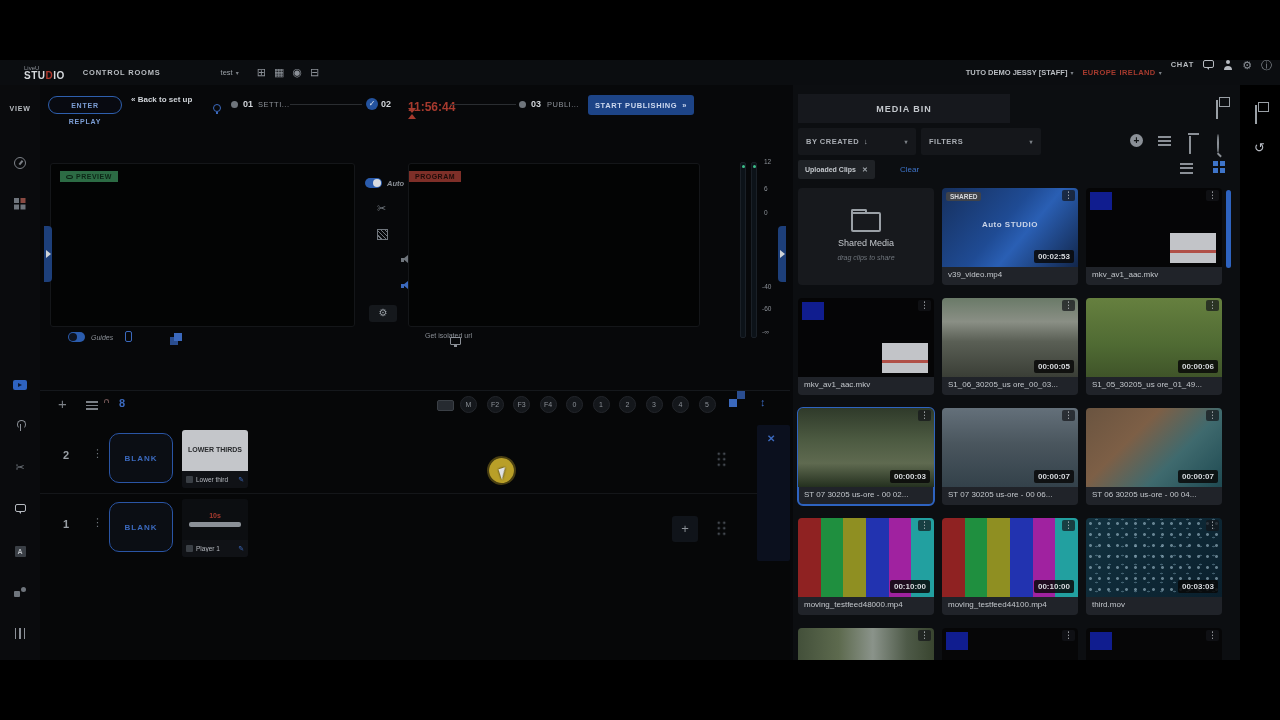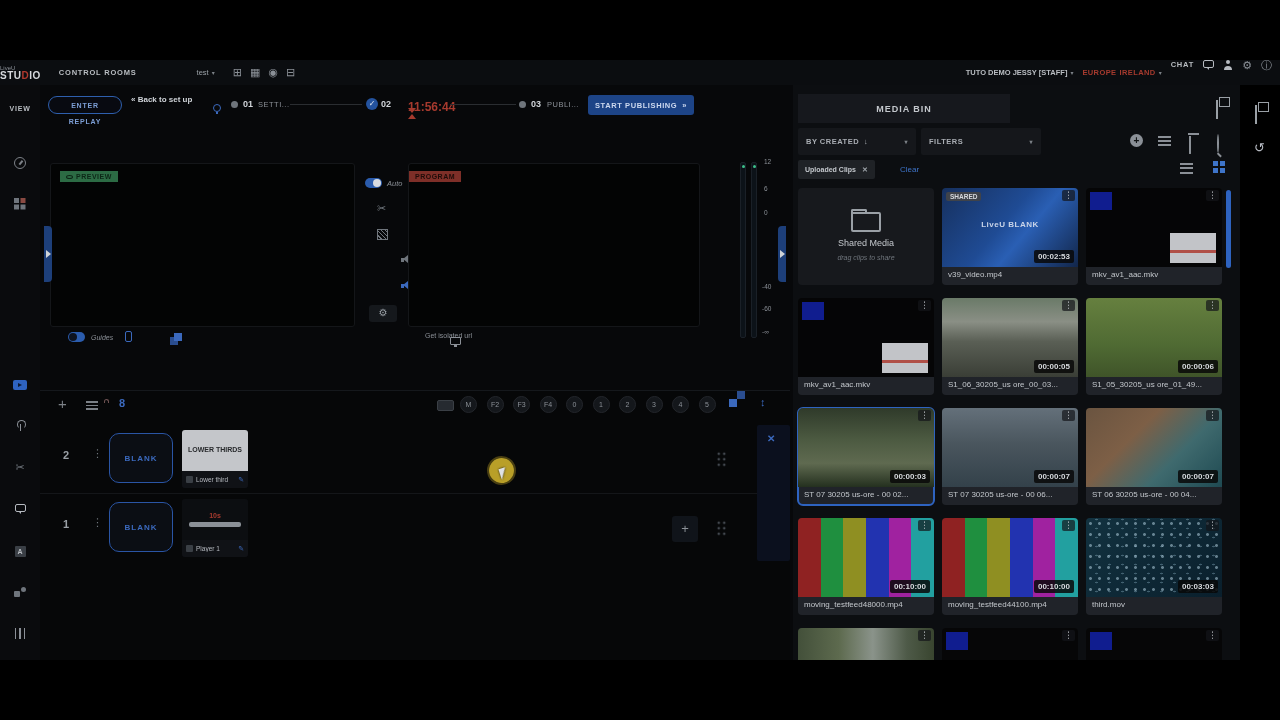--- a/index.html
+++ b/index.html
@@ -4,21 +4,21 @@
 <style>
   *{box-sizing:border-box}
   html,body{margin:0;padding:0}
   body{width:1280px;height:720px;background:#000;position:relative;overflow:hidden;
        font-family:"Liberation Sans",sans-serif;color:#9aa0a6}
   .abs{position:absolute}
   .app{position:absolute;left:0;top:60px;width:1280px;height:600px;background:#07080a}
 
   
   .topbar{position:absolute;left:0;top:0;width:1280px;height:25px;background:#0b0d10;display:flex;align-items:center}
-  .logo{display:flex;flex-direction:column;line-height:1;margin-left:0}
+  .logo{display:flex;flex-direction:column;line-height:1;margin-left:24px}
   .logo .l1{font-size:6px;color:#8b9097}
   .logo .l2{font-size:10px;font-weight:bold;color:#d6d9dd;letter-spacing:.5px}
   .logo .ld{color:#b0392e}
   .tb-txt{font-size:7.5px;letter-spacing:.8px;color:#b9bdc2;font-weight:bold}
   .tb-dd{font-size:7.5px;color:#9aa0a6;display:flex;gap:3px;align-items:center}
   .caret{font-size:6px;color:#7c8187}
   .tb-ic{font-size:11px;color:#8b9097;line-height:1}
   .right-cluster{position:absolute;right:8px;top:0;height:25px;display:flex;gap:9px}
   .red-txt{color:#a63a2e;font-weight:bold;font-size:7.5px;letter-spacing:.4px}
   
@@ -68,21 +68,21 @@
   .btn-primary{background:#1d4487;color:#cdd9ef;font-size:7.5px;font-weight:bold;letter-spacing:.6px;
      border:none;border-radius:3px;display:flex;align-items:center;justify-content:center;gap:5px}
   .monitor{position:absolute;background:#030404;border:1px solid #141619;border-radius:3px}
   .mon-label{position:absolute;font-size:7px;font-weight:bold;letter-spacing:.5px;padding:2px 6px;display:flex;gap:3px;align-items:center}
   .prev-label{left:9px;top:7px;background:#2c6b44;color:#0c2616}
   .prog-label{left:0;top:7px;background:#7e2f28;color:#1f0c09}
   .i-eye{display:inline-block;width:7px;height:4px;border:1px solid #0c2616;border-radius:50%}
   .toggle{width:17px;height:10px;border-radius:5px;background:#2b5cad;position:relative;display:inline-block}
   .toggle::after{content:"";position:absolute;right:1px;top:1px;width:8px;height:8px;border-radius:50%;background:#d8dce2}
   .toggle.knob-left::after{right:auto;left:1px;background:#0d1320}
-  .auto-lbl{font-size:7.5px;font-style:italic;font-weight:normal;color:#8b9097}
+  .auto-lbl{font-size:7.5px;font-style:italic;font-weight:bold;color:#8b9097}
   .i-trans{width:11px;height:11px;border:1px solid #6f757c;background:repeating-linear-gradient(45deg,transparent 0 2px,#6f757c 2px 3px)}
   .i-speaker{position:relative;width:10px;height:9px}
   .i-speaker::before{content:"";position:absolute;left:0;top:3px;width:3px;height:4px;background:#6f757c}
   .i-speaker::after{content:"";position:absolute;left:2px;top:0;border-top:4.5px solid transparent;border-bottom:4.5px solid transparent;border-right:5px solid #6f757c}
   .i-speaker.blue::before{background:#3b69bd}
   .i-speaker.blue::after{border-right-color:#3b69bd}
   .gear-btn{width:28px;height:17px;background:#15181c;border-radius:3px;color:#9aa0a6;font-size:10px;line-height:16px;text-align:center}
   .meter{position:absolute;width:6px;height:176px;background:#0c1218;border:1px solid #1a2027;border-radius:2px}
   .meter::before{content:"";position:absolute;left:1px;top:2px;width:3px;height:3px;border-radius:50%;background:#3dbf8a}
   .meter-lbl{position:absolute;width:22px;text-align:left;font-size:6.5px;color:#8b9097}
@@ -434,21 +434,21 @@
     <div class="grid">
       <div class="folder-card">
         <span class="i-folder"></span>
         <span class="folder-t">Shared Media</span>
         <span class="folder-s">drag clips to share</span>
       </div>
 
       <div class="card">
         <div class="thumb t-liveu">
           <span class="shared-badge">SHARED</span>
-          <span class="thumbtext">LiveU BLANK</span>
+          <span class="thumbtext">Auto STUDIO</span>
           <span class="kebab">⋮</span>
           <span class="dur">00:02:53</span>
         </div>
         <div class="cname">v39_video.mp4</div>
       </div>
 
       <div class="card">
         <div class="thumb t-testcard">
           <span class="kebab">⋮</span>
           <span class="dur">00:00:19</span>

